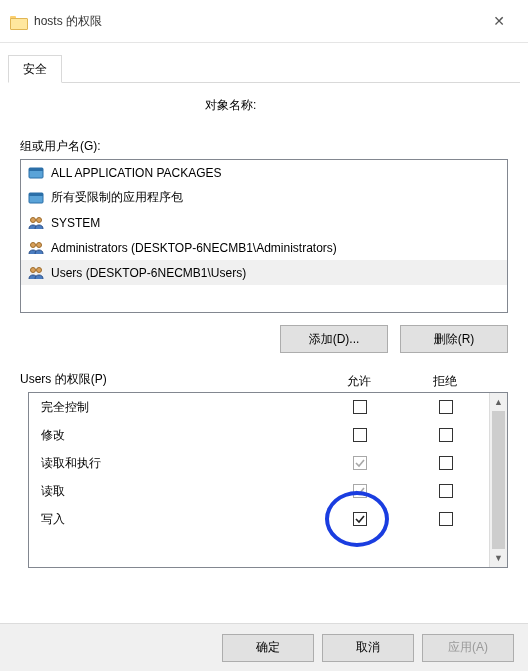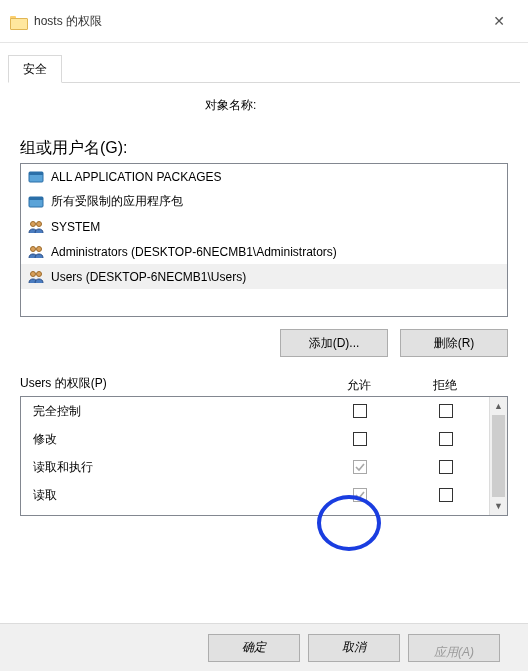--- a/index.html
+++ b/index.html
@@ -17,61 +17,61 @@
   
   .tabstrip { display: flex; align-items: flex-end; height: 28px; margin: 12px 8px 0 8px; border-bottom: 1px solid #d9d9d9; }
   .tab { padding: 5px 14px 4px; font-size: 12px; background: #fff; border: 1px solid #d9d9d9; border-bottom: 1px solid #fff; position: relative; top: 1px; }
 
   
   .content { padding: 14px 20px 8px 20px; }
   .row-obj { display: flex; align-items: center; margin-bottom: 24px; font-size: 12px; flex-direction: column; }
   .row-obj .label { width: 118px; }
   .row-obj .value { flex: 1; }
 
-  .grp-label { font-size: 16px; margin-bottom: 4px; }
+  .grp-label { font-size: 12px; margin-bottom: 4px; }
 
   .listbox { border: 1px solid #828790; height: 154px; overflow: hidden; background: #fff; }
   .listitem { display: flex; align-items: center; padding: 3px 6px; font-size: 12px; height: 25px; }
   .listitem.selected { background: #f0f0f0; }
   .li-icon { width: 18px; height: 16px; margin-right: 6px; display: inline-flex; align-items: center; justify-content: center; }
   .li-icon svg { width: 16px; height: 16px; }
 
   .btn-row { display: flex; justify-content: flex-end; gap: 12px; margin: 12px 0 18px 0; }
   .wbtn { width: 108px; height: 28px; background: #e1e1e1; border: 1px solid #adadad; font-size: 12px; display: flex; align-items: center; justify-content: center; }
 
   .perm-label { font-size: 12px; margin-bottom: 4px; }
 
   .perm-head { display: flex; align-items: center; font-size: 12px; padding-right: 20px; }
   .perm-head .spacer { flex: 1; }
   .perm-head .col { width: 86px; text-align: center; }
 
-  .perm-box { border: 1px solid #828790; height: 120px; display: flex; }
+  .perm-box { border: 1px solid #828790; height: 176px; display: flex; margin-left: 8px; }
   .perm-rows { flex: 1; overflow: hidden; }
   .perm-row { display: flex; align-items: center; height: 28px; padding-left: 12px; }
   .perm-row .pname { flex: 1; font-size: 12px; }
   .perm-row .pcol { width: 86px; display: flex; align-items: center; justify-content: center; }
 
   .chk { width: 14px; height: 14px; border: 1px solid #333; background: #fff; display: inline-flex; align-items: center; justify-content: center; }
   .chk.disabled { border-color: #a8a8a8; }
   .chk svg { width: 10px; height: 10px; display: none; }
   .chk.checked svg { display: block; }
   .chk.checked.disabled svg path { stroke: #a8a8a8; }
 
   .vscroll { width: 18px; background: #f0f0f0; border-left: 1px solid #dcdcdc; display: flex; flex-direction: column; }
   .vscroll .arrow { height: 18px; display: flex; align-items: center; justify-content: center; color: #606060; font-size: 9px; }
   .vscroll .track { flex: 1; position: relative; }
   .vscroll .thumb { position: absolute; left: 2px; right: 2px; top: 0; height: 100%; background: #cdcdcd; }
 
   
   .annot { position: absolute; border: 4px solid #1a3de0; border-radius: 50%; width: 64px; height: 56px; pointer-events: none; }
 
   
-  .footer { position: absolute; left: 0; right: 0; bottom: 0; height: 48px; background: #f0f0f0; border-top: 1px solid #dcdcdc; display: flex; align-items: center; justify-content: flex-end; gap: 8px; padding-right: 28px; font-style: italic; }
+  .footer { position: absolute; left: 0; right: 0; bottom: 0; height: 48px; background: #f0f0f0; border-top: 1px solid #dcdcdc; display: flex; align-items: center; justify-content: flex-end; gap: 8px; padding-right: 14px; }
   .footer .wbtn { width: 92px; }
-  .footer .wbtn.disabled { color: #9a9a9a; align-items: flex-end; }
+  .footer .wbtn.disabled { color: #9a9a9a; }
 </style>
 </head>
 <body>
 
 <div class="titlebar">
   <div class="folder-icon"></div>
   <div class="title-text">hosts 的权限</div>
   <div class="close-btn">
     <span>✕</span>
   </div>

